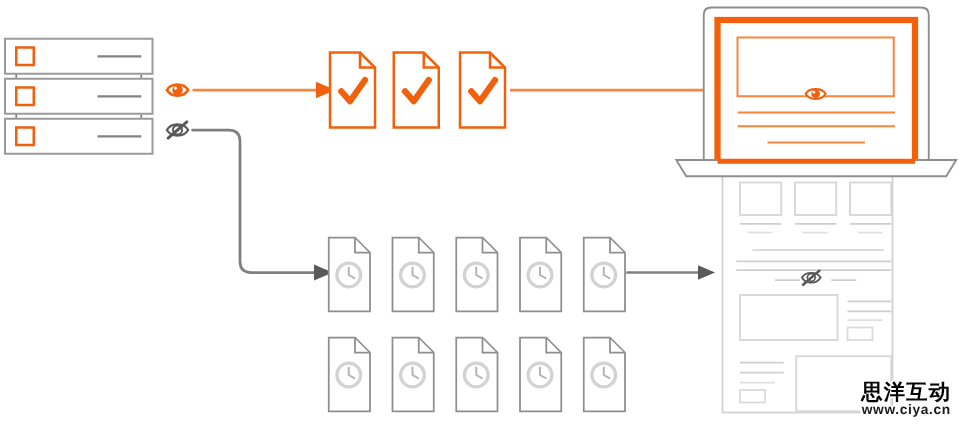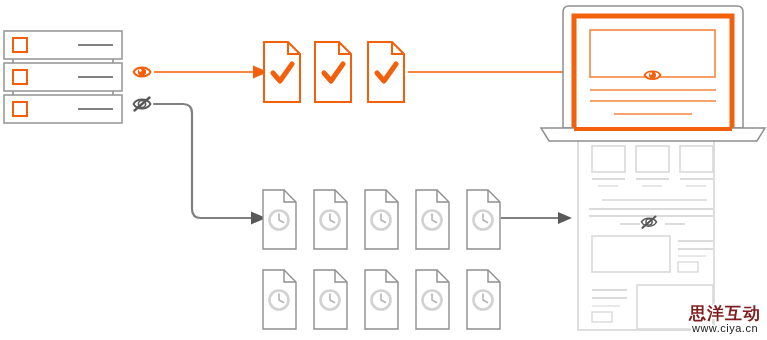--- a/index.html
+++ b/index.html
@@ -10,30 +10,30 @@
   }
   #stage{position:absolute;left:0;top:0;width:767px;height:340px;background:#ffffff;}
   #stage > svg{position:absolute;left:0;top:0;}
   .wm{
     position:absolute;right:6px;bottom:6px;
     text-align:center;line-height:1.0;
     -webkit-user-select:none;user-select:none;
     pointer-events:none;
   }
   .wm-cn{
-    font-size:17px;font-weight:bold;color:#7f1d1d;letter-spacing:1px;
+    font-size:17px;font-weight:bold;color:#000000;letter-spacing:1px;
     text-shadow:
       -1px -1px 0 #fff, 1px -1px 0 #fff,
       -1px  1px 0 #fff, 1px  1px 0 #fff,
       -2px 0 0 #fff, 2px 0 0 #fff, 0 -2px 0 #fff, 0 2px 0 #fff;
     display:block;
     margin-top:18px;
   }
   .wm-url{
-    font-size:11px;font-weight:normal;color:#1a1a1a;letter-spacing:0.5px;
+    font-size:11px;font-weight:bold;color:#1a1a1a;letter-spacing:0.5px;
     text-shadow:
       -1px -1px 0 #fff, 1px -1px 0 #fff,
       -1px  1px 0 #fff, 1px  1px 0 #fff,
       -2px 0 0 #fff, 2px 0 0 #fff, 0 -2px 0 #fff, 0 2px 0 #fff;
     display:block;margin-top:1px;
   }
 </style>
 </head>
 <body>
 

